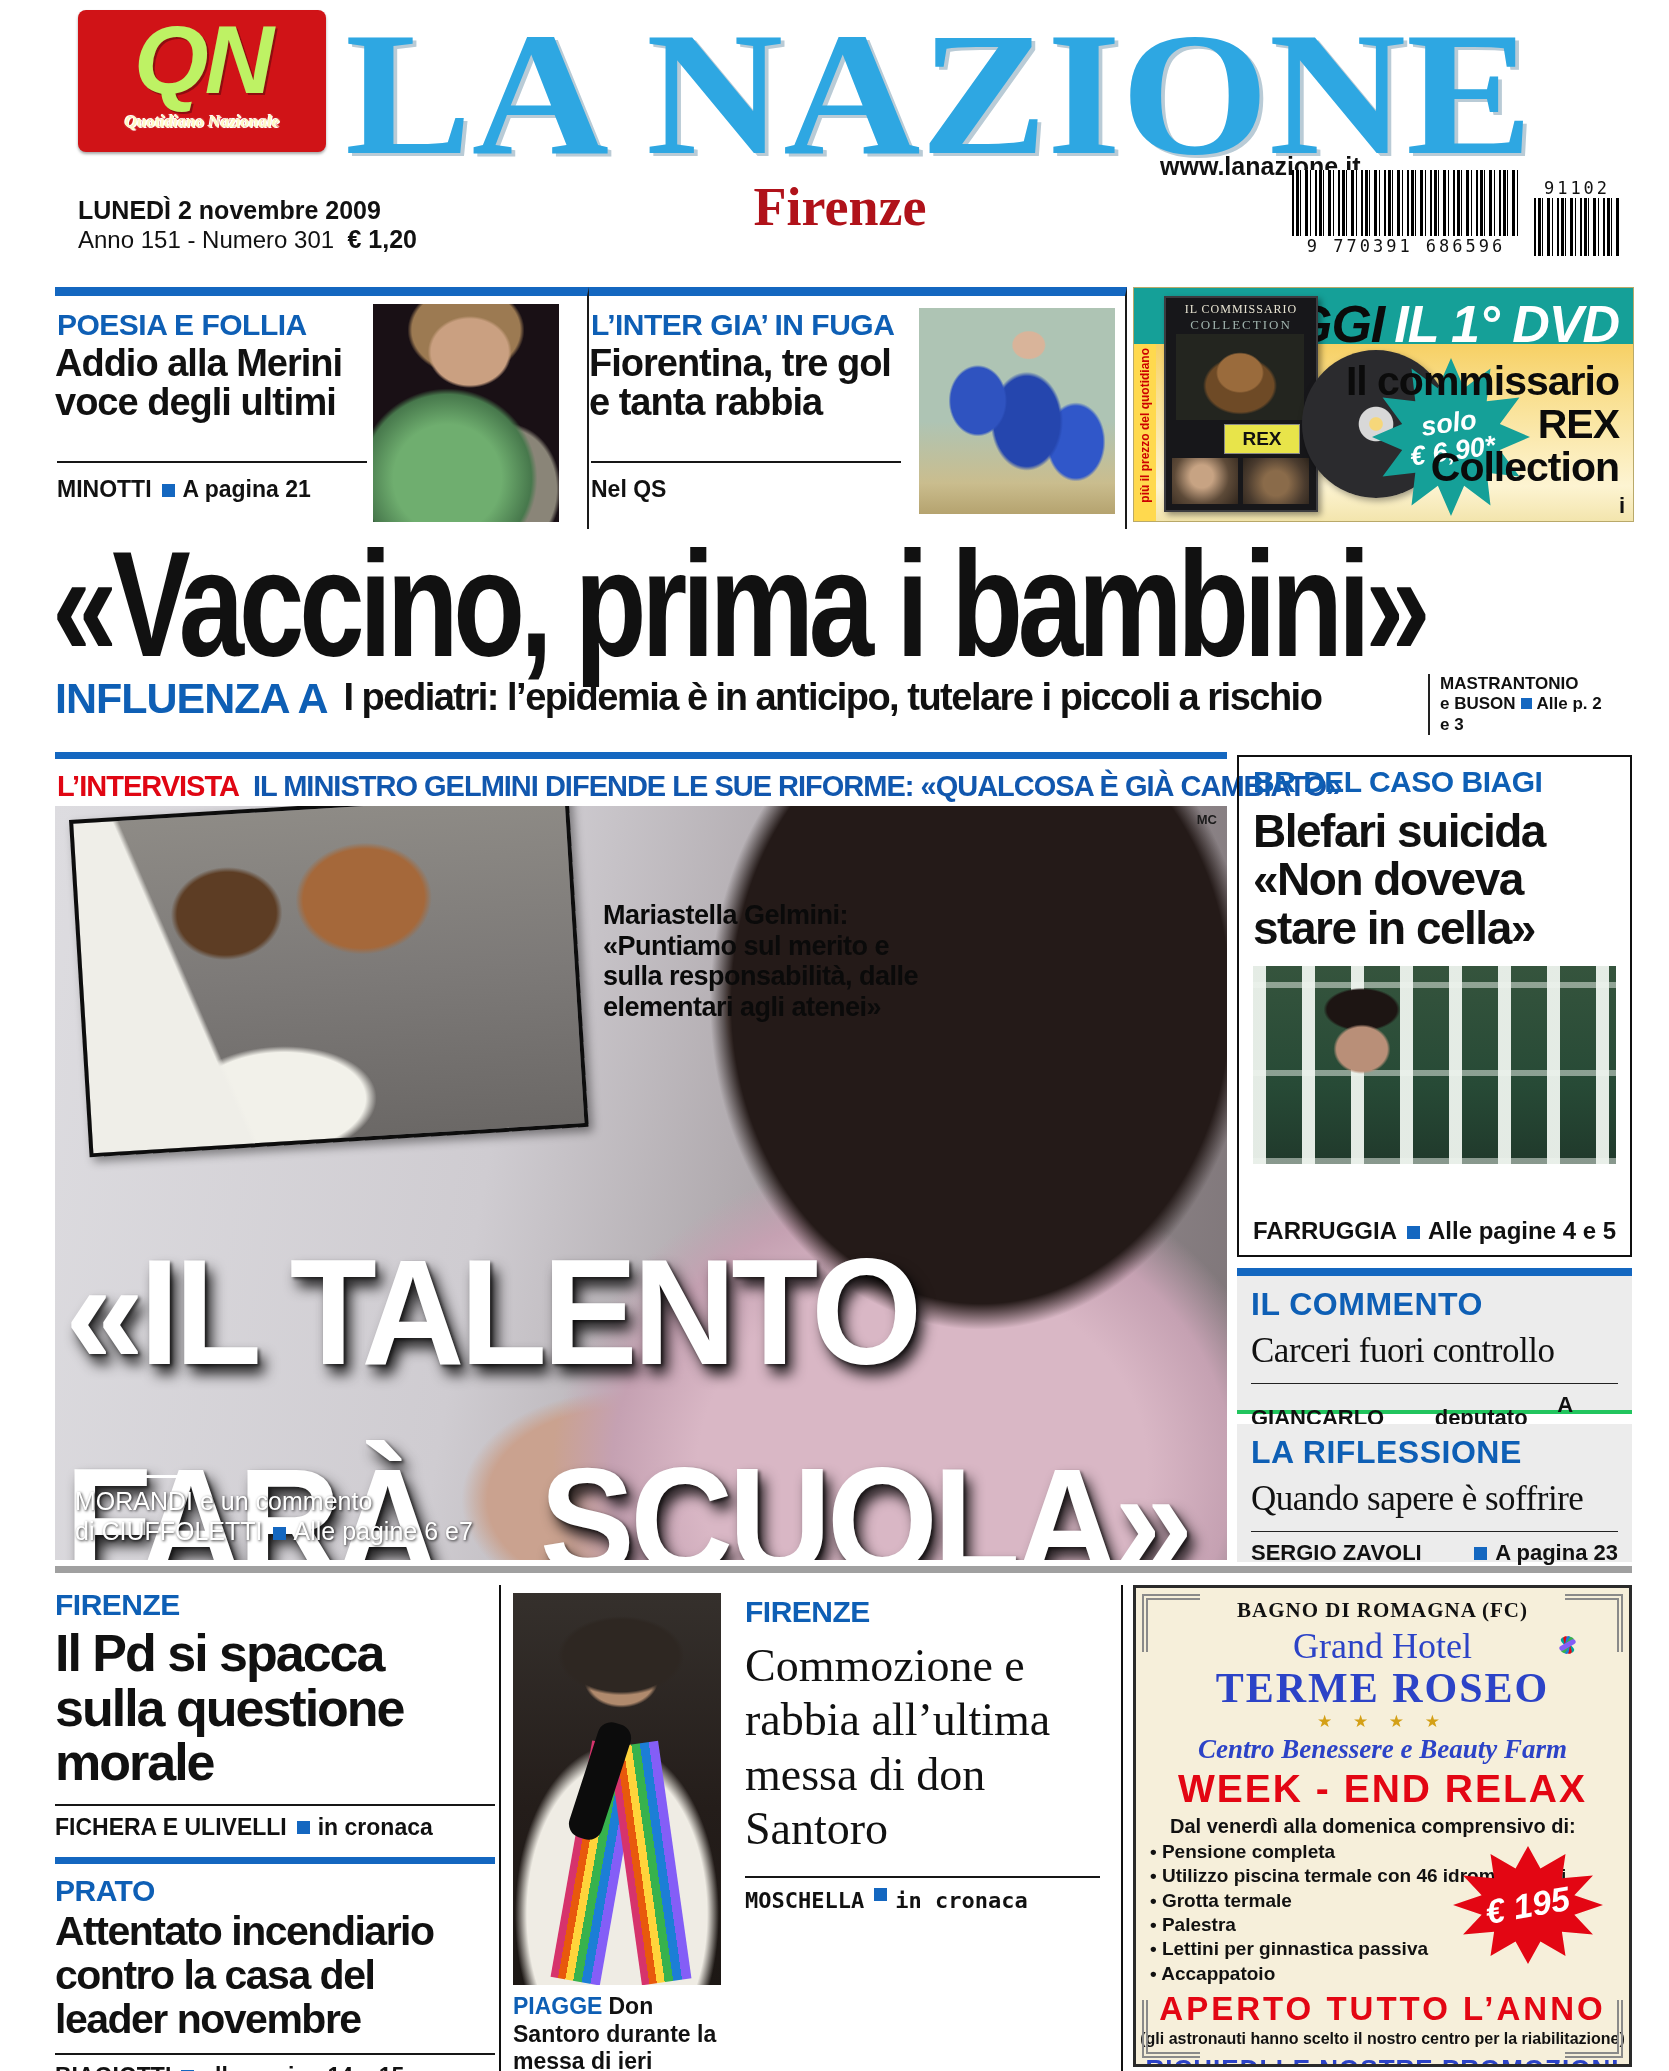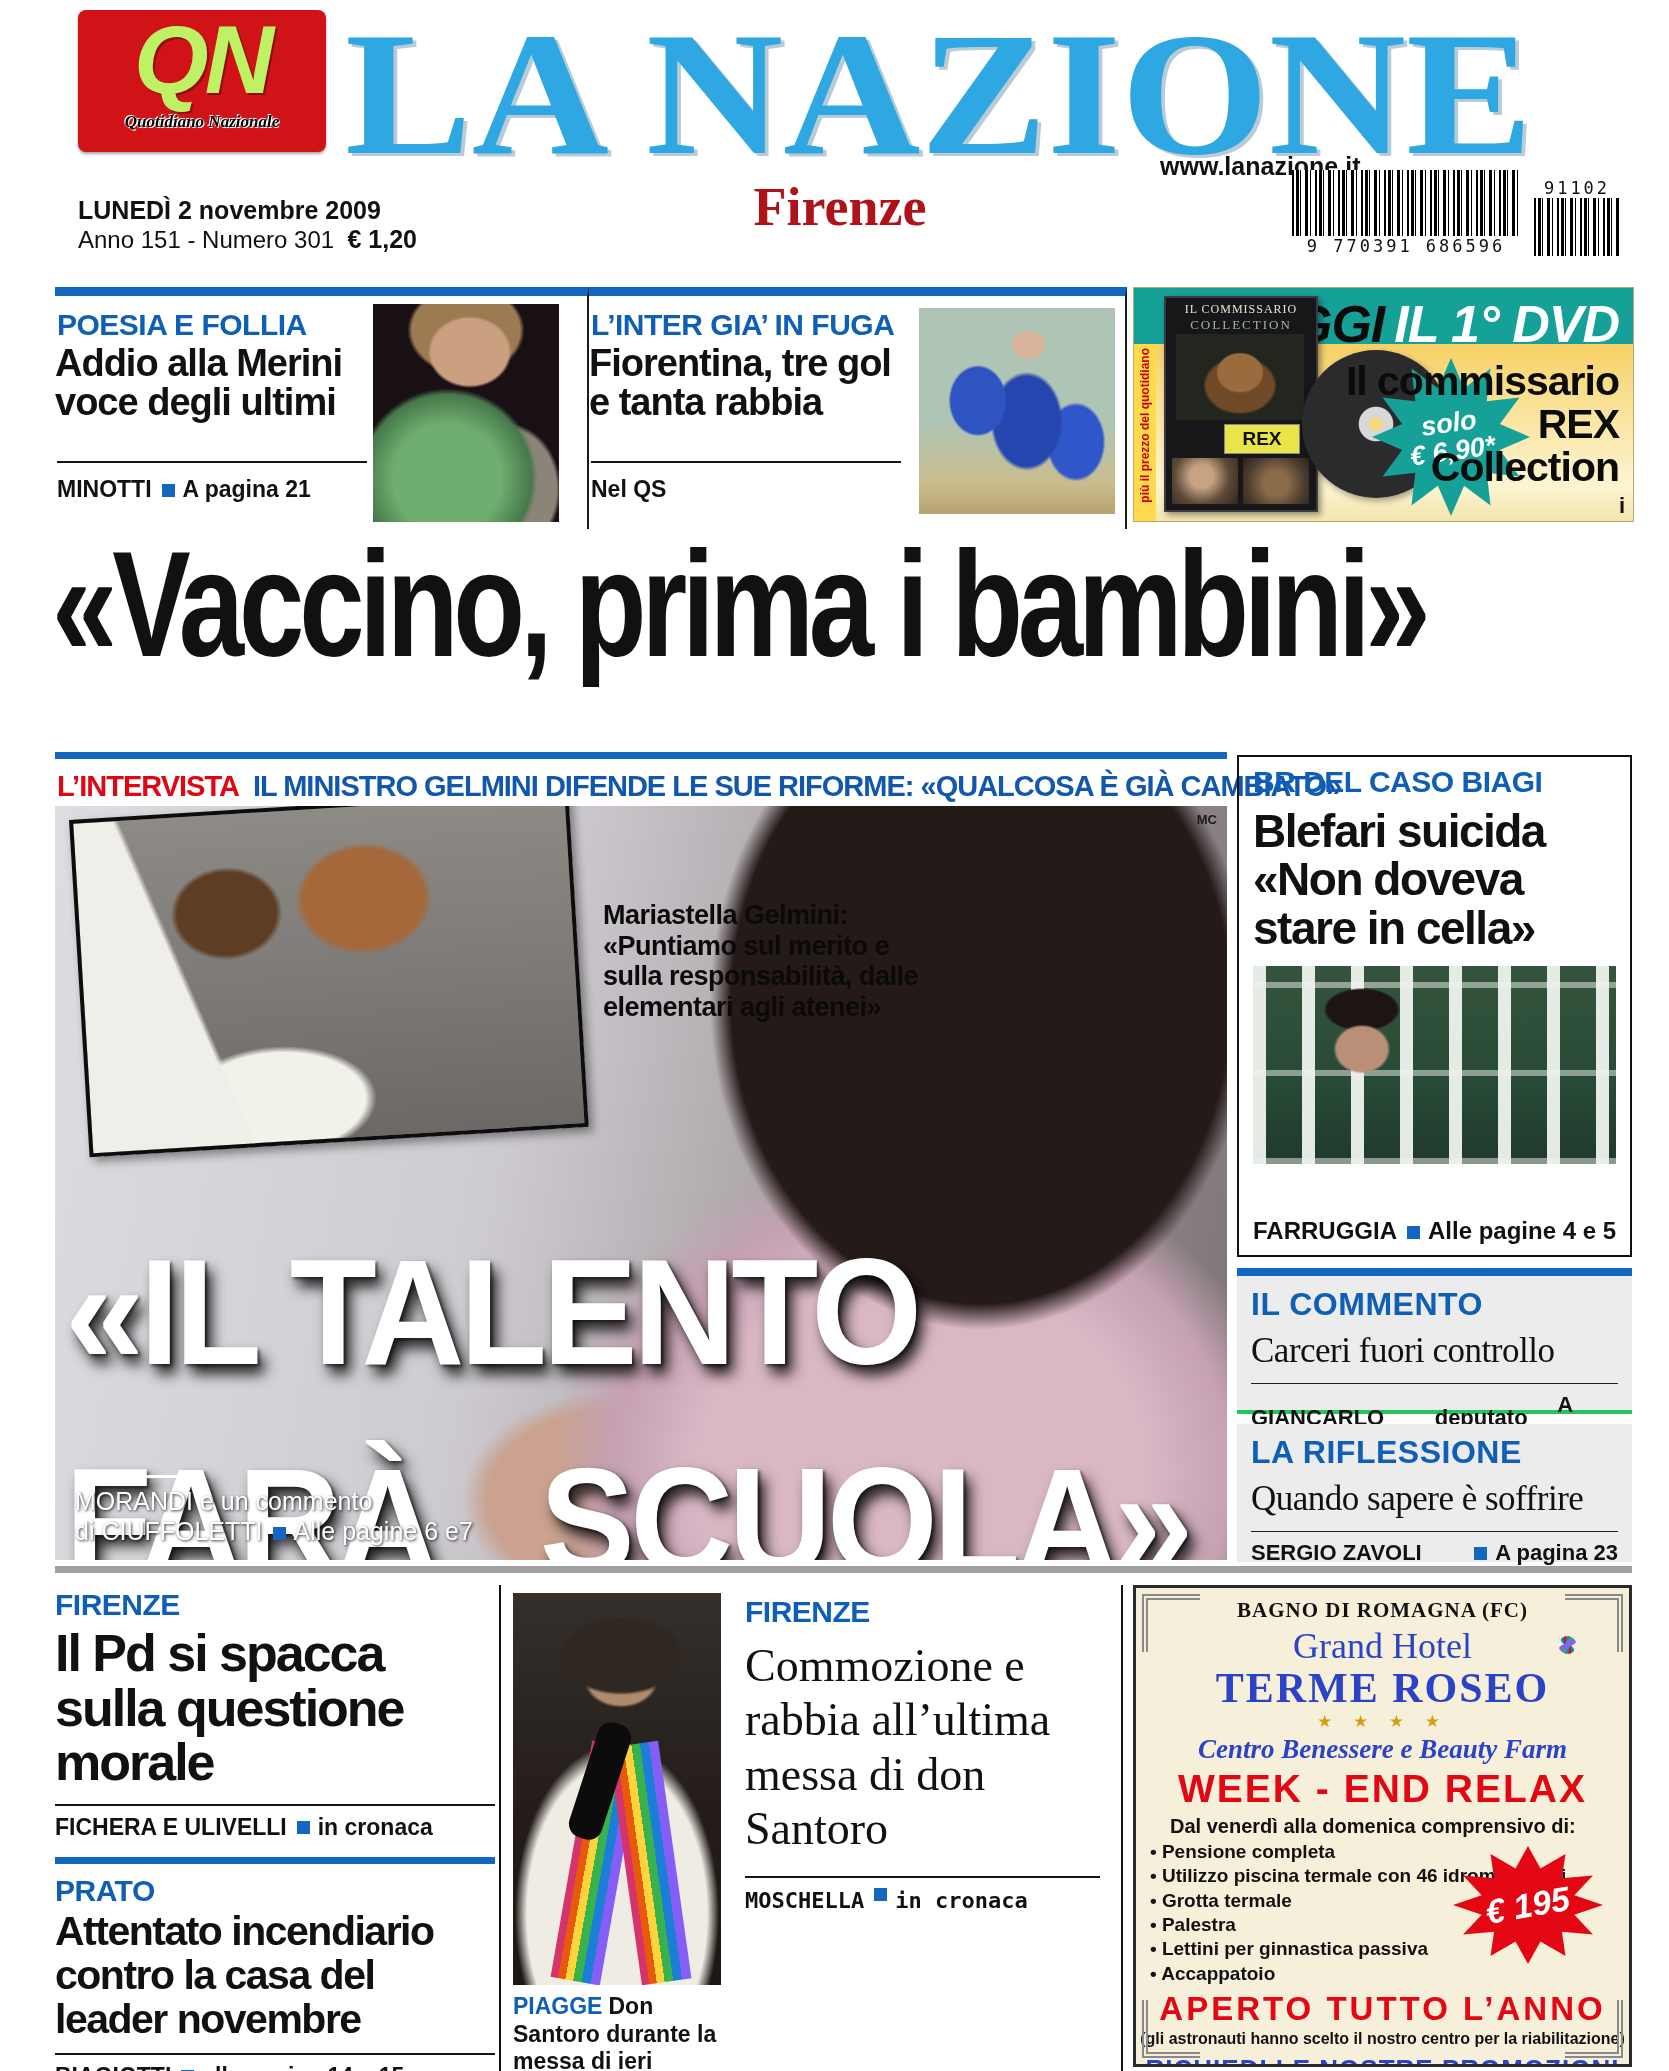--- a/index.html
+++ b/index.html
@@ -4,21 +4,21 @@
 <style>
   html,body{margin:0;padding:0;background:#e8e8e8;}
   .page{position:relative;width:1669px;height:2071px;background:#fff;overflow:hidden;
         font-family:"Liberation Sans",sans-serif;color:#111;}
   
   .qn-box{position:absolute;left:78px;top:10px;width:248px;height:142px;background:#d01317;
           border-radius:8px;box-shadow:0 2px 3px rgba(0,0,0,.35);text-align:center;}
   .qn-letters{font-style:italic;font-weight:bold;font-size:96px;color:#bef264;line-height:100px;
           letter-spacing:-4px;text-shadow:2px 2px 0 #8e0d10;}
   .qn-sub{font-family:"Liberation Serif",serif;font-style:italic;font-weight:bold;font-size:17px;
-          color:#000000;text-shadow:0 0 2px #fff,1px 1px 0 #fff,-1px -1px 0 #fff;margin-top:2px;}
+          color:#fef9c3;text-shadow:0 0 2px #fff,1px 1px 0 #fff,-1px -1px 0 #fff;margin-top:2px;}
   .mast-title{position:absolute;left:345px;top:-6px;font-family:"Liberation Serif",serif;
           font-weight:bold;font-size:152px;color:#2ea7e2;white-space:nowrap;
           transform:scale(1.25,1.15);transform-origin:left top;letter-spacing:0px;
           text-shadow:3px 3px 0 #b9cbd6;}
   .date-block{position:absolute;left:78px;top:196px;line-height:1.15;}
   .date1{font-weight:bold;font-size:25px;}
   .date2{font-size:24px;}
   .date2 b{font-size:25px;}
   .edition{position:absolute;left:690px;top:176px;width:300px;text-align:center;
           font-family:"Liberation Serif",serif;font-weight:bold;font-size:54px;color:#b0121a;}
@@ -281,20 +281,28 @@
     </div>
     <div class="dvd-title">
       <div>Il commissario</div>
       <div>REX</div>
       <div>Collection</div>
     </div>
     <div class="dvd-i">i</div>
   </div>
 
   <div class="lead-hl"><span>«Vaccino, prima i bambini»</span></div>
+  <div class="lead-sub">
+    <span class="kicker">INFLUENZA A</span>
+    <span class="sub">I pediatri: l’epidemia è in anticipo, tutelare i piccoli a rischio</span>
+    <span class="lead-ref">
+      <span>MASTRANTONIO</span><br>
+      <span>e BUSON</span><span class="sq" style="width:11px;height:11px;margin:0 5px;"></span><span>Alle p. 2 e 3</span>
+    </span>
+  </div>
 
   <div class="strip">
     <span class="red">L’INTERVISTA</span>
     <span class="blue">IL MINISTRO GELMINI DIFENDE LE SUE RIFORME: «QUALCOSA È GIÀ CAMBIATO»</span>
   </div>
 
   <div class="photo-main">
     <div class="credit-mc">MC</div>
     <div class="inset-photo"></div>
     <div class="gelmini-quote">Mariastella Gelmini: «Puntiamo sul merito e sulla responsabilità, dalle elementari agli atenei»</div>

